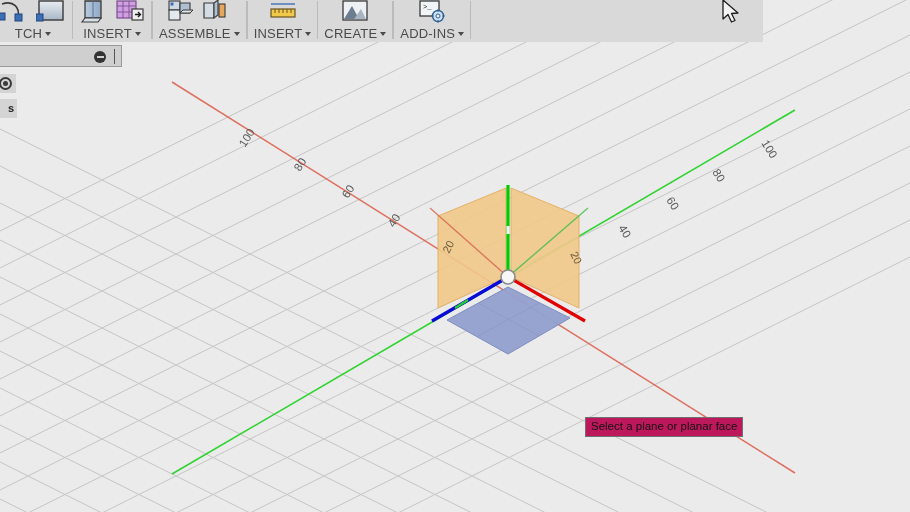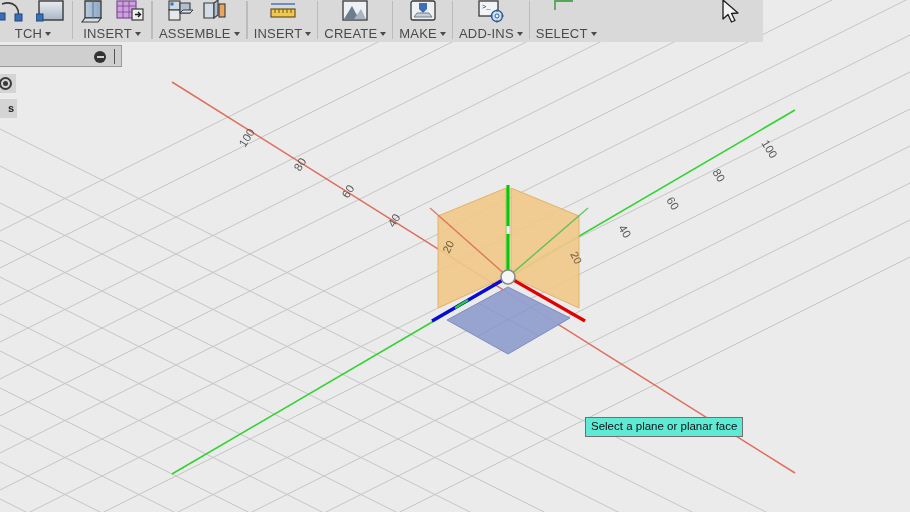--- a/index.html
+++ b/index.html
@@ -70,21 +70,21 @@
     font-size:11px;color:#222;
   }
   #browser-b span{position:absolute;right:3px;top:3px;font-weight:bold;}
 
   
   #canvas{position:absolute;left:0;top:0;width:910px;height:512px;z-index:5;}
 
   
   #tooltip{
     position:absolute;left:585px;top:417px;
-    background:#5eead4;border:1px solid #707070;
+    background:#be185d;border:1px solid #707070;
     font-size:11.5px;color:#111;
     padding:2px 5px 3px 5px;
     white-space:nowrap;z-index:60;
     line-height:13px;
   }
 
   
   #cursor{position:absolute;left:722px;top:0px;z-index:70;pointer-events:none;}
 </style>
 </head>
@@ -321,35 +321,20 @@
       </span>
     </div>
     <div class="tb-label">
       <span>CREATE</span>
       <i class="caret"></i>
     </div>
   </div>
 
   <div class="tb-sep"></div>
 
-  <div class="tb-group">
-    <div class="tb-icons">
-      <span class="ico">
-        <svg width="30" height="26" viewBox="0 0 30 26">
-          <rect x="3" y="1" width="24" height="19" rx="2" fill="#eef1f4" stroke="#3a3a3a" stroke-width="1.3"></rect>
-          <polygon points="11,3 19,3 19,9 15,13 11,9" fill="#3a6fb5"></polygon>
-          <polygon points="6,17 24,17 21,13 9,13" fill="#c6ced8" stroke="#6a7380" stroke-width="0.9"></polygon>
-        </svg>
-      </span>
-    </div>
-    <div class="tb-label">
-      <span>MAKE</span>
-      <i class="caret"></i>
-    </div>
-  </div>
 
   <div class="tb-sep"></div>
 
   <div class="tb-group">
     <div class="tb-icons">
       <span class="ico">
         <svg width="30" height="26" viewBox="0 0 30 26">
           <rect x="3" y="1" width="19" height="15" fill="#f2f5f8" stroke="#3a3a3a" stroke-width="1.3"></rect>
           <text x="6" y="9" font-family="Liberation Mono, monospace" font-size="7" fill="#1a1a1a">&gt;_</text>
           <circle cx="21" cy="16" r="5.5" fill="#cfe0f0" stroke="#2f5f96" stroke-width="1.4"></circle>
@@ -364,33 +349,20 @@
       </span>
     </div>
     <div class="tb-label">
       <span>ADD-INS</span>
       <i class="caret"></i>
     </div>
   </div>
 
   <div class="tb-sep"></div>
 
-  <div class="tb-group">
-    <div class="tb-icons">
-      <span class="ico">
-        <svg width="30" height="26" viewBox="0 0 30 26">
-          <polyline points="4,10 4,1 22,1" fill="none" stroke="#5aa45a" stroke-width="1.8"></polyline>
-        </svg>
-      </span>
-    </div>
-    <div class="tb-label">
-      <span>SELECT</span>
-      <i class="caret"></i>
-    </div>
-  </div>
 
 </div>
 
 <div id="left-field">
   <div class="minus-btn"></div>
   <div class="caretline"></div>
 </div>
 
 <div id="browser-a">
   <div class="circ"></div>

